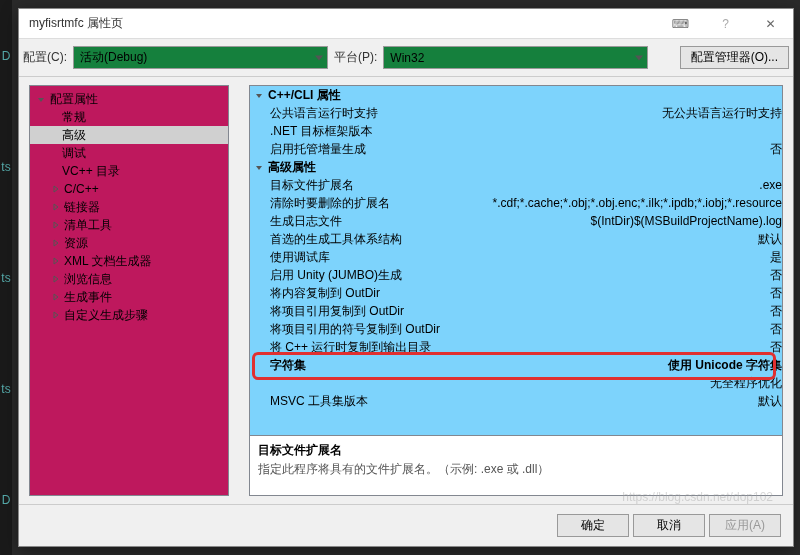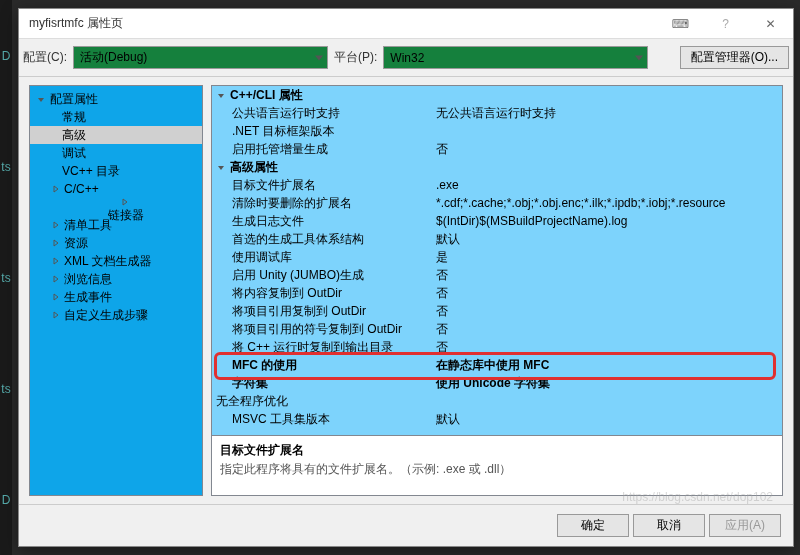--- a/index.html
+++ b/index.html
@@ -11,33 +11,33 @@
 .titlebar .ctl { width: 45px; height: 30px; display: flex; align-items: center; justify-content: center; color: #666; }
 .titlebar .ctl.help { color: #aaa; }
 .topbar { height: 38px; display: flex; align-items: center; padding: 0 4px; gap: 6px; border-bottom: 1px solid #ccc; }
 .topbar label { color: #333; }
 .dd { height: 23px; border: 1px solid #999; background: #15803d; display: flex; align-items: center; padding: 0 6px; position: relative; }
 .dd .arrow { position: absolute; right: 4px; top: 50%; transform: translateY(-50%); border-left: 4px solid transparent; border-right: 4px solid transparent; border-top: 5px solid #555; }
 .dd.cfg { width: 255px; }
 .dd.plat { width: 265px; }
 .btn { height: 23px; border: 1px solid #999; background: #e5e5e5; padding: 0 10px; display: flex; align-items: center; cursor: pointer; }
 .body { flex: 1; display: flex; overflow: hidden; }
-.tree { width: 174px; border: 1px solid #828790; margin: 8px 4px 8px 10px; background: #0ea5e9; overflow-y: auto; padding: 4px 0; }
+.tree { width: 200px; border: 1px solid #828790; margin: 8px 16px 8px 10px; background: #be185d; overflow-y: auto; padding: 4px 0; }
 .tnode { display: flex; align-items: center; height: 18px; padding-left: 6px; cursor: pointer; }
 .tnode .exp { width: 11px; height: 11px; margin-right: 3px; display:flex; align-items:center; justify-content:center;}
 .tnode .exp svg { display:block; }
 .tnode.sel { background: #d0d0d0; }
 .tnode.d1 { padding-left: 32px; }
 .right { flex: 1; display: flex; flex-direction: column; margin: 8px 10px 8px 4px; }
 .grid { flex: 1; border: 1px solid #828790; background: #7dd3fc; overflow-y: auto; position: relative; }
 .sect { display:flex; align-items:center; height:18px; padding-left:4px; font-weight:bold; cursor:pointer;}
 .sect .exp { width:11px; height:11px; margin-right:3px; display:flex;align-items:center;justify-content:center;}
 .row { display: flex; height: 18px; align-items: center; }
 .row .k { width: 220px; padding-left: 20px; white-space: nowrap; overflow: hidden; }
-.row .v { flex: 1; padding-left: 4px; white-space: nowrap; overflow: hidden; }
+.row .v { flex: 1; padding-left: 4px; white-space: nowrap; overflow: hidden; text-align: right; }
 .row.bold .k, .row.bold .v { font-weight: bold; }
 .hl { position: absolute; border: 3px solid #e03030; border-radius: 6px; left: 2px; right: 6px; top: 266px; height: 28px; pointer-events:none;}
 .desc { height: 60px; border: 1px solid #828790; border-top: none; background: #fff; padding: 6px 8px; }
 .desc .h { font-weight: bold; margin-bottom: 2px; }
 .desc .t { color: #555; }
 .footer { height: 42px; display: flex; align-items: center; justify-content: flex-end; padding: 0 12px; gap: 4px; border-top: 1px solid #ccc; }
 .footer .btn { width: 72px; justify-content: center; }
 .footer .btn.dis { color: #999; }
 .watermark { position:absolute; right:20px; bottom:42px; color:rgba(160,160,160,0.4); font-size:12px; pointer-events:none;}
 </style>
@@ -98,21 +98,21 @@
           <span>VC++ 目录</span>
         </div>
         <div class="tnode" style="padding-left: 20px;">
           <span class="exp">
             <svg width="9" height="9">
               <path d="M3 1 L7 4 L3 7 Z" fill="none" stroke="#555"></path>
             </svg>
           </span>
           <span>C/C++</span>
         </div>
-        <div class="tnode" style="padding-left: 20px; flex-direction: column;">
+        <div class="tnode" style="padding-left: 20px;">
           <span class="exp">
             <svg width="9" height="9">
               <path d="M3 1 L7 4 L3 7 Z" fill="none" stroke="#555"></path>
             </svg>
           </span>
           <span>链接器</span>
         </div>
         <div class="tnode" style="padding-left: 20px;">
           <span class="exp">
             <svg width="9" height="9">
@@ -226,24 +226,20 @@
           </div>
           <div class="row">
             <div class="k">将项目引用的符号复制到 OutDir</div>
             <div class="v">否</div>
           </div>
           <div class="row">
             <div class="k">将 C++ 运行时复制到输出目录</div>
             <div class="v">否</div>
           </div>
           <div class="row bold">
-            <div class="k">MFC 的使用</div>
-            <div class="v">在静态库中使用 MFC</div>
-          </div>
-          <div class="row bold">
             <div class="k">字符集</div>
             <div class="v">使用 Unicode 字符集</div>
           </div>
           <div class="row">
             <div class="v">无全程序优化</div>
           </div>
           <div class="row">
             <div class="k">MSVC 工具集版本</div>
             <div class="v">默认</div>
           </div>

